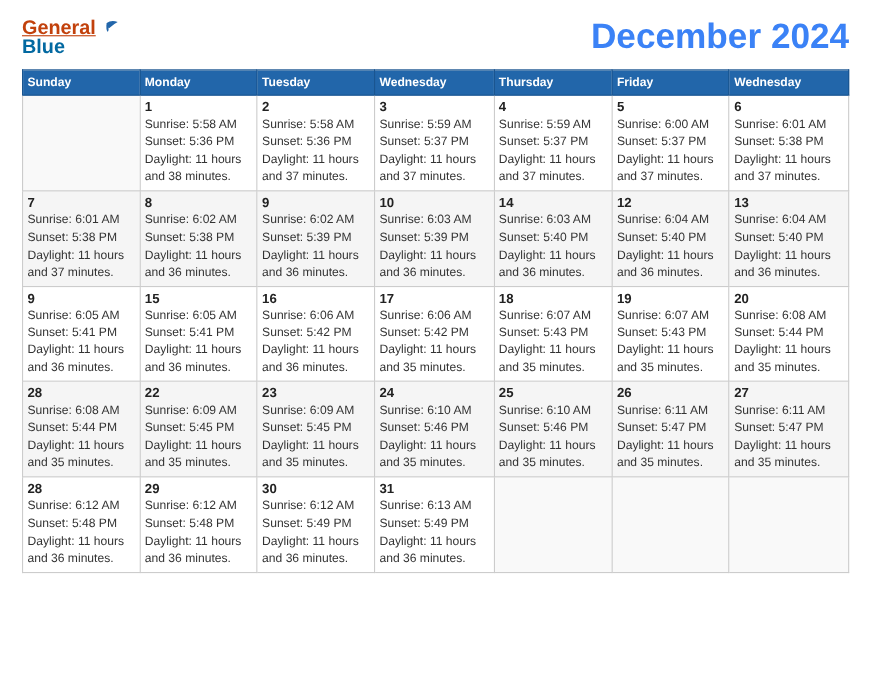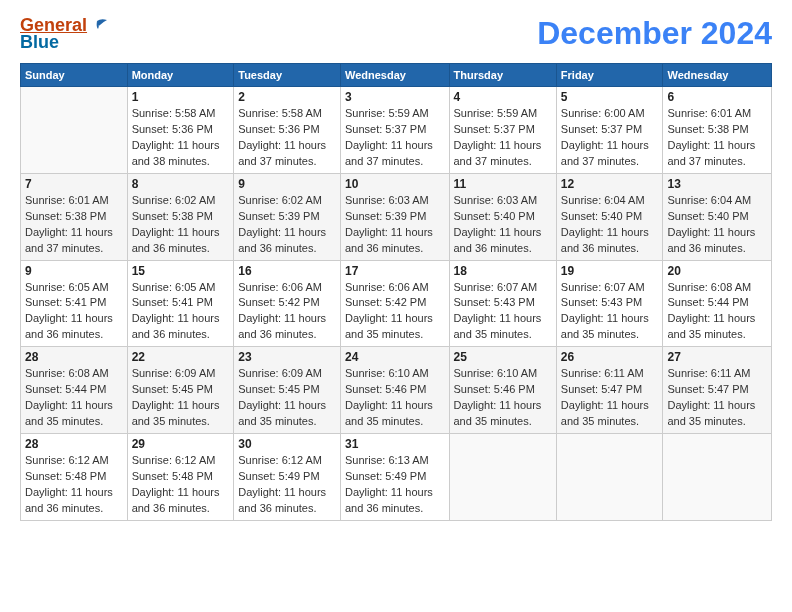--- a/index.html
+++ b/index.html
@@ -193,21 +193,21 @@
       </td>
           <td>
         <div class="day-number">10</div>
         <div class="day-info">
           Sunrise: 6:03 AM<br>
           Sunset: 5:39 PM<br>
           Daylight: 11 hours and 36 minutes.
         </div>
       </td>
           <td>
-        <div class="day-number">11</div>
+        <div class="day-number">14</div>
         <div class="day-info">
           Sunrise: 6:03 AM<br>
           Sunset: 5:40 PM<br>
           Daylight: 11 hours and 36 minutes.
         </div>
       </td>
           <td>
         <div class="day-number">12</div>
         <div class="day-info">
           Sunrise: 6:04 AM<br>

